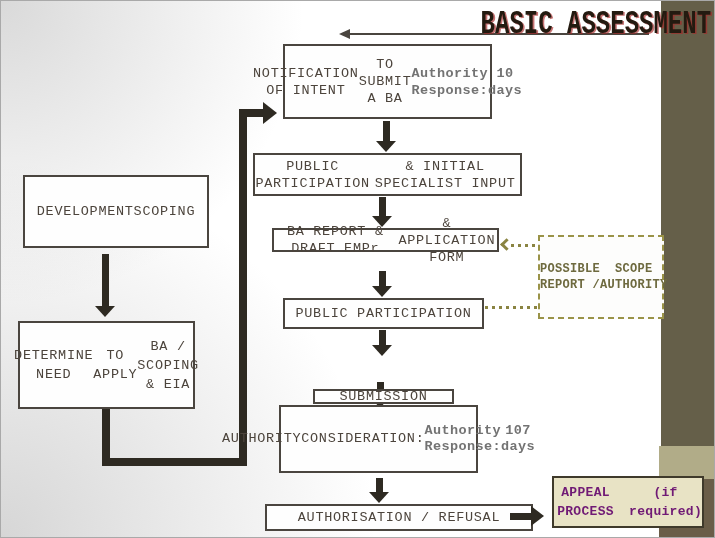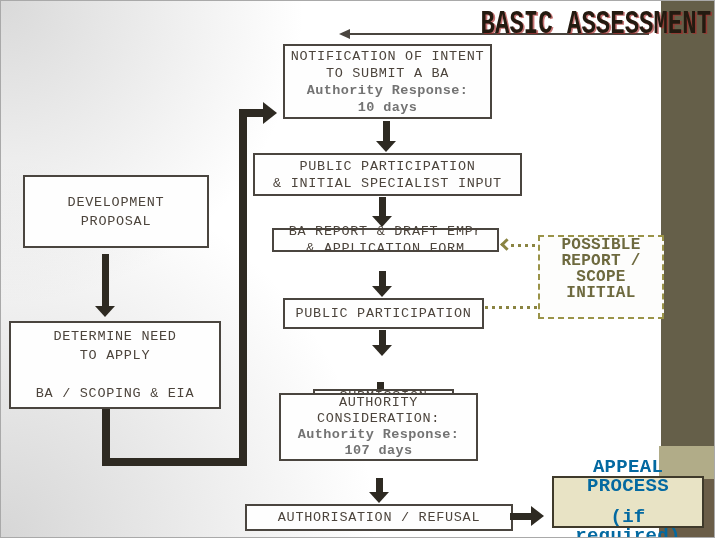--- a/index.html
+++ b/index.html
@@ -27,50 +27,50 @@
     position:absolute; top:5px; right:3px; z-index:5;
     font-size:30px; font-weight:800; color:#231a10; white-space:nowrap;
     transform:scale(0.80,1.08); transform-origin:right top;
     letter-spacing:0px;
     text-shadow:2px 1px 0 rgba(168,40,40,0.65);
   }
 
   
   .fbox {
     position:absolute; background:#fefefe; border:2px solid #4a453f;
-    display:flex; flex-direction:column; align-items:center; justify-content:center;
+    display:flex; align-items:center; justify-content:center;
     text-align:center; color:#4c443c; font-size:13.5px; letter-spacing:0.7px;
     line-height:17px; z-index:3;
   }
   .fbox .red { color:#737373; font-weight:bold; letter-spacing:0.4px; }
 
   #box-notification { left:282px; top:43px;  width:209px; height:75px; }
   #box-public1      { left:252px; top:152px; width:269px; height:43px; }
   #box-bareport     { left:271px; top:227px; width:227px; height:24px; }
   #box-public2      { left:282px; top:297px; width:201px; height:31px; }
   #box-submission   { left:312px; top:356px; width:141px; height:15px;margin-top:32px; }
-  #box-authority    { left:278px; top:392px; width:199px; height:68px; line-height:16px; }
-  #box-authorisation{ left:244px; top:503px; width:268px; height:27px; }
+  #box-authority    { left:278px; top:404px; width:199px; height:68px; line-height:16px; }
+  #box-authorisation{ left:264px; top:503px; width:268px; height:27px; }
   #box-development  { left:22px;  top:174px; width:186px; height:73px; line-height:19px; }
-  #box-determine    { left:8px;   top:320px; width:212px; height:88px; line-height:19px;text-align:center; }
+  #box-determine    { left:17px;   top:320px; width:177px; height:88px; line-height:19px;text-align:center; }
   #box-determine .gap { height:19px; }
 
   
   #box-appeal {
     left:551px; top:475px; width:152px; height:52px; z-index:6;
     background:#e8e3c5; border:2px solid #3f3a2b;
-    font-weight:bold; color:#0369a1; font-size:19px; letter-spacing:0.3px; line-height:19px;gap:12px;
+    font-weight:bold; color:#701a75; font-size:13px; letter-spacing:0.3px; line-height:19px;gap:12px;
   }
 
   
   #box-revision {
     position:absolute; left:537px; top:234px; width:126px; height:84px; z-index:6;
     background:#fdfdfc; border:2px dashed #9a9348;
-    display:flex; flex-direction:column; align-items:center; justify-content:flex-start;
-    text-align:center; font-weight:bold; color:#6e6a3f; font-size:16px;
+    display:flex; flex-direction:row; align-items:center; justify-content:flex-start;
+    text-align:center; font-weight:bold; color:#6e6a3f; font-size:12px;
     letter-spacing:0.3px; line-height:16px;
   }
 
   
   .arr { position:absolute; width:7px; background:#2e2a22; z-index:2; }
   .arr::after {
     content:""; position:absolute; bottom:-10px; left:-7px; width:0; height:0;
     border-left:10px solid transparent; border-right:10px solid transparent;
     border-top:11px solid #2e2a22;
   }
@@ -164,33 +164,33 @@
     <div>AUTHORISATION / REFUSAL</div>
   </div>
 
   <div class="fbox" id="box-appeal">
     <div>APPEAL PROCESS</div>
     <div>(if required)</div>
   </div>
 
   <div class="fbox" id="box-development">
     <div>DEVELOPMENT</div>
-    <div>PROPOSAL</div>
+    <div>SCOPING</div>
   </div>
 
   <div class="fbox" id="box-determine">
     <div>DETERMINE NEED</div>
     <div>TO APPLY</div>
     <div class="gap"></div>
     <div>BA / SCOPING &amp; EIA</div>
   </div>
 
   <div id="box-revision">
     <div>POSSIBLE REPORT /</div>
-    <div>SCOPE INITIAL</div>
+    <div>SCOPE AUTHORITY</div>
   </div>
 
   <div class="arr" id="arr1"></div>
   <div class="arr" id="arr2"></div>
   <div class="arr" id="arr3"></div>
   <div class="arr" id="arr4"></div>
   <div class="arr" id="arr5"></div>
   <div class="arr" id="arr6"></div>
   <div class="arr" id="arr7"></div>
 

